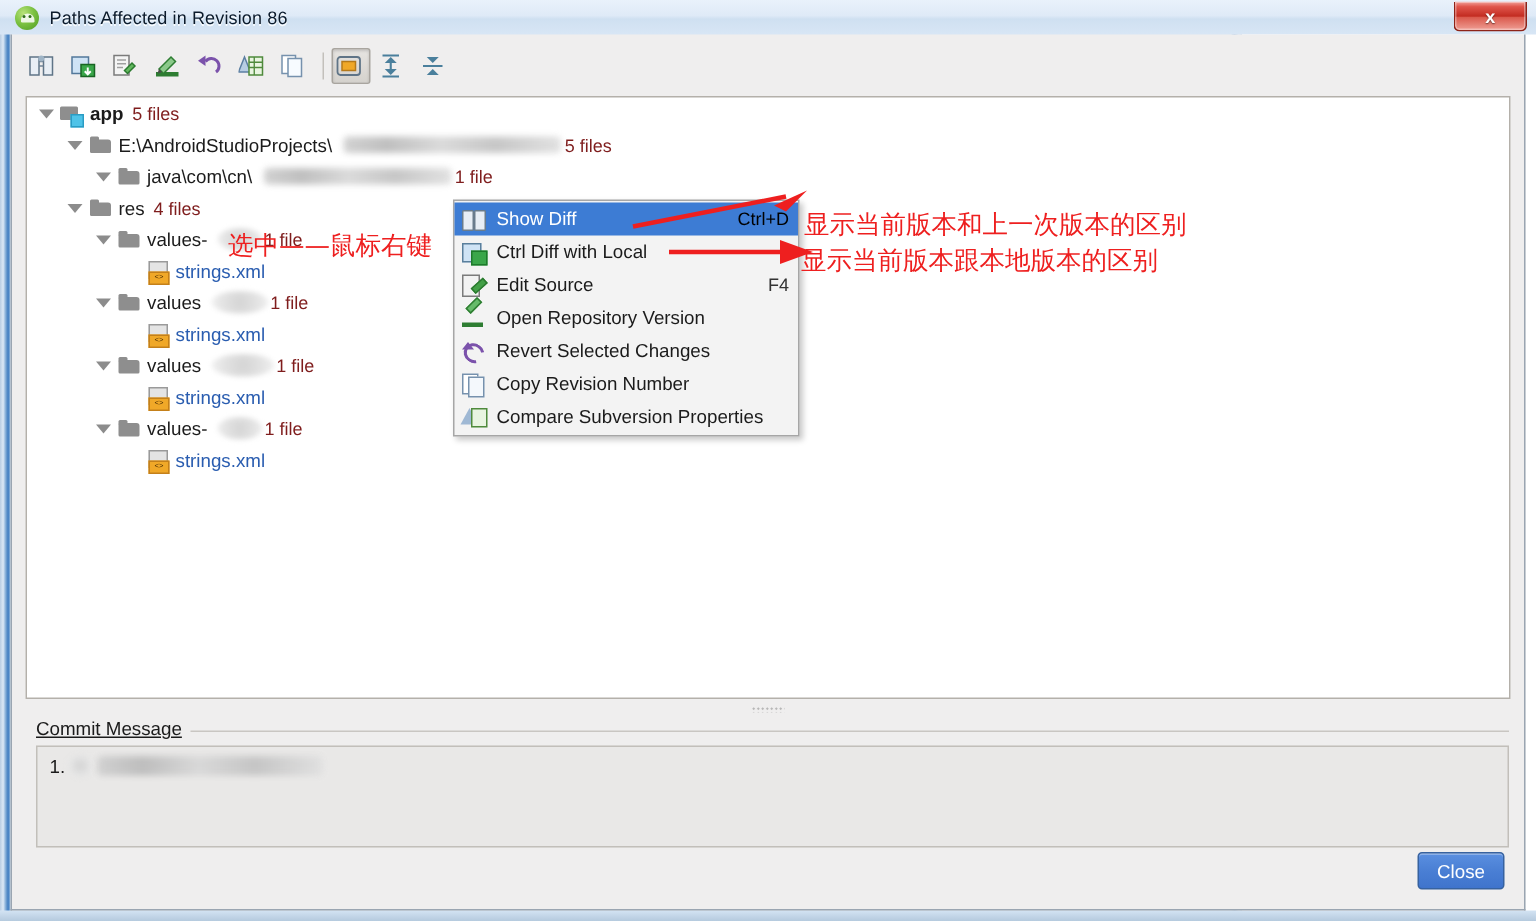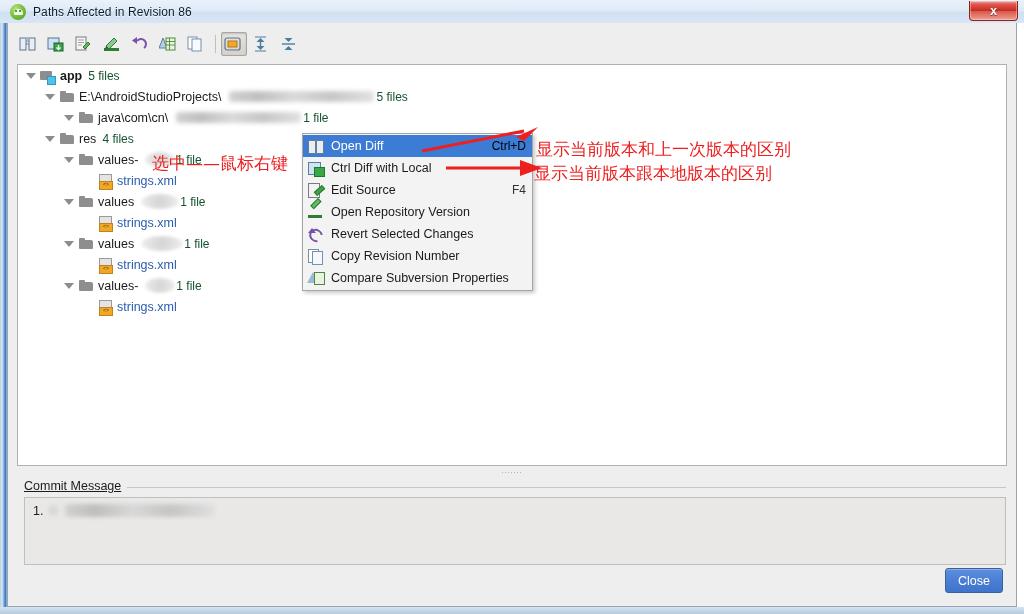--- a/index.html
+++ b/index.html
@@ -164,21 +164,21 @@
   .ic-xml::after {
     content:"<>"; position:absolute; left:2px; top:8px; width:12px; height:7px;
     background:#f0a828; border:1px solid #c4801a;
     font-size:5px; color:#4a2c00; line-height:7px; text-align:center;
     font-family:"Liberation Mono", monospace;
   }
 
   .lbl { margin-right: 6px; }
   .lbl.bold { font-weight: bold; }
   .lbl.link { color: #2a5db0; }
-  .count { color: #14532d; font-size: 12px; }
+  .count { color: #7f1d1d; font-size: 12px; }
 
   .blur {
     display: inline-block; height: 11px; vertical-align: -1px;
     border-radius: 3px;
     background: linear-gradient(90deg,#d0d0d0,#bcbcbc 20%,#d8d8d8 45%,#c4c4c4 70%,#e0e0e0 100%);
     filter: blur(2.2px); opacity: .95; margin: 0 2px;
   }
   .blur-dot {
     display: inline-block; width: 17px; height: 15px; vertical-align: -3px;
     border-radius: 50%;
@@ -488,21 +488,21 @@
     </div>
 
     <div id="btn-close">
       <span>Close</span>
     </div>
   </div>
 
   <div id="ctx-menu">
       <div class="mi sel">
         <span class="mi-icon g-diff"></span>
-        <span class="mi-label">Open Diff</span>
+        <span class="mi-label">Show Diff</span>
         <span class="mi-key">Ctrl+D</span>
       </div>
       <div class="mi">
         <span class="mi-icon g-difflocal"></span>
         <span class="mi-label">Ctrl Diff with Local</span>
       </div>
       <div class="mi">
         <span class="mi-icon g-edit"></span>
         <span class="mi-label">Edit Source</span>
         <span class="mi-key">F4</span>

